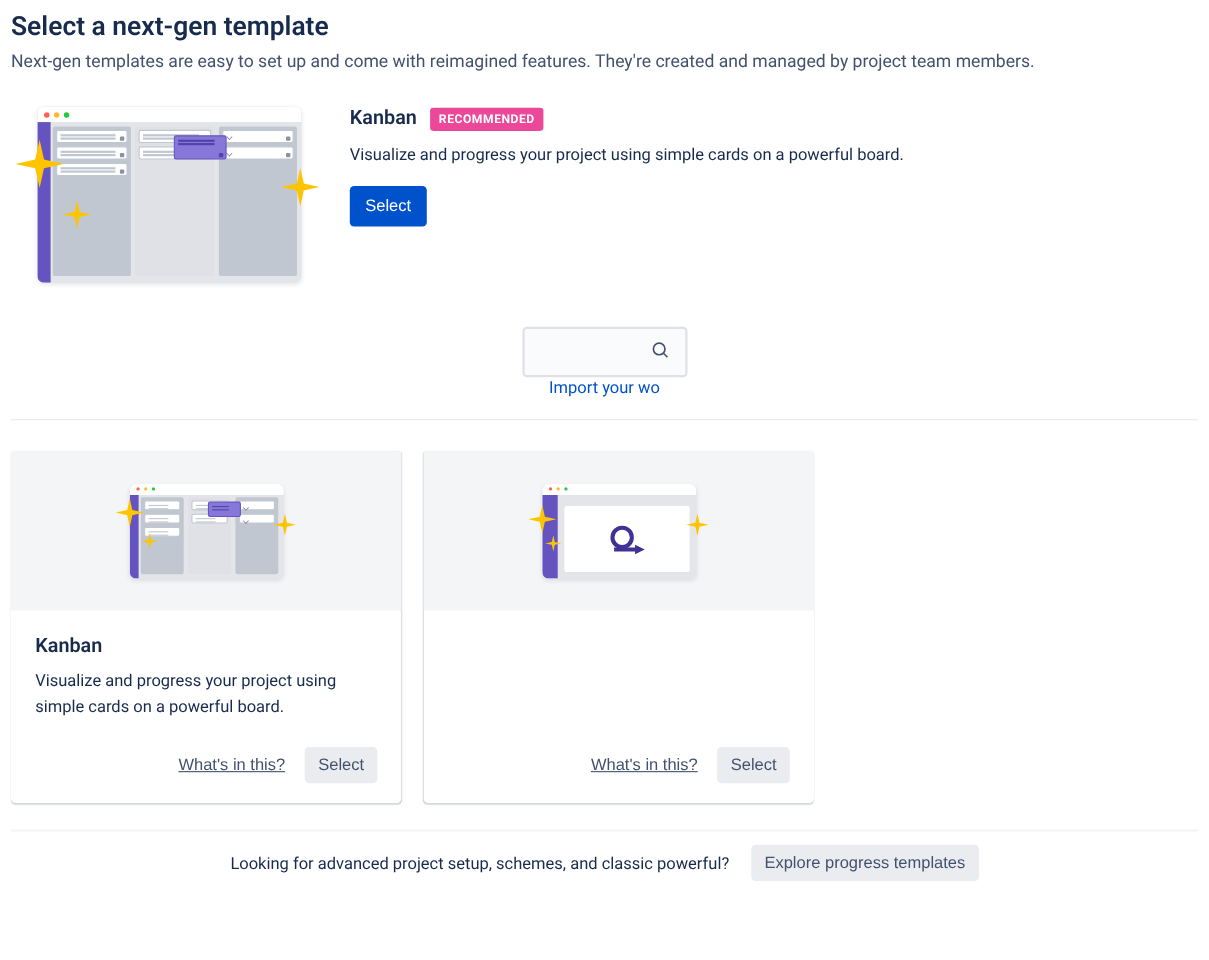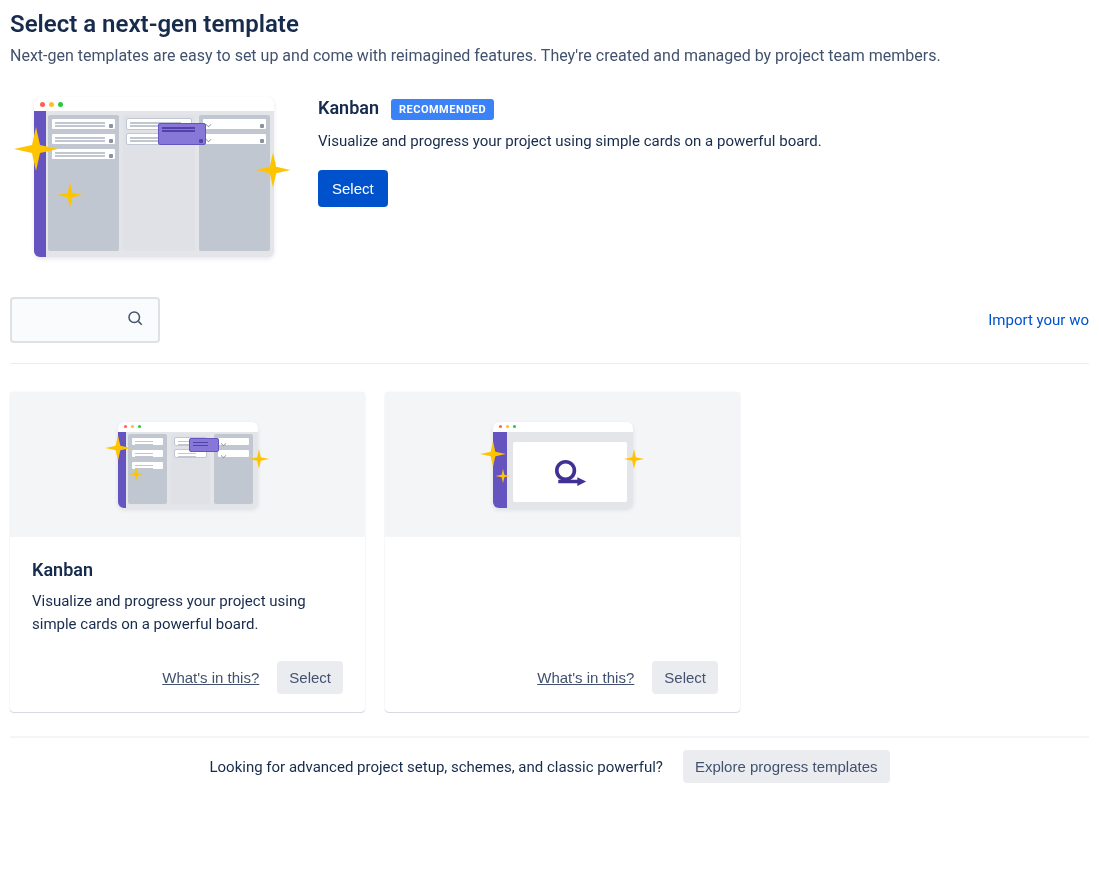--- a/index.html
+++ b/index.html
@@ -36,21 +36,21 @@
     flex-shrink: 0;
   }
   .hero-text h2 {
     font-size: 18px;
     font-weight: 600;
     display: inline-block;
     margin-right: 8px;
   }
   .badge {
     display: inline-block;
-    background: #3b82f6;
+    background: #ec4899;
     color: #fff;
     font-size: 11px;
     font-weight: 700;
     letter-spacing: 0.5px;
     padding: 4px 8px;
     border-radius: 3px;
     vertical-align: middle;
   }
   .hero-desc {
     font-size: 15px;
@@ -68,20 +68,21 @@
     border-radius: 4px;
     cursor: pointer;
   }
 
   
   .search-row {
     display: flex;
     justify-content: space-between;
     align-items: center;
     margin-bottom: 20px;
+    flex-direction: column;
   }
   .search-box {
     width: 150px;
     height: 46px;
     border: 2px solid #DFE1E6;
     background: #FAFBFC;
     border-radius: 4px;
     display: flex;
     align-items: center;
     justify-content: flex-end;

